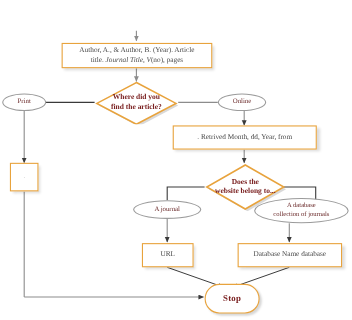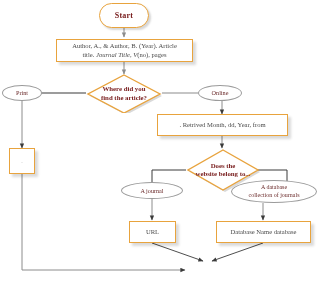--- a/index.html
+++ b/index.html
@@ -134,23 +134,20 @@
 
     <line x1="152" y1="199" x2="152" y2="220" stroke="#8c8c8c" stroke-width="1" marker-end="url(#arrowDark)"></line>
 
     <line x1="263" y1="203" x2="263" y2="220" stroke="#8c8c8c" stroke-width="1" marker-end="url(#arrowDark)"></line>
 
     <line x1="152" y1="243" x2="203" y2="261" stroke="#3a3a3a" stroke-width="0.9" marker-end="url(#arrowDark)"></line>
 
     <line x1="263" y1="243" x2="212" y2="261" stroke="#3a3a3a" stroke-width="0.9" marker-end="url(#arrowDark)"></line>
   </svg>
 
-  <div class="node terminator" style="left:99px; top:3px; width:50px; height:25px;">
-    <span>Start</span>
-  </div>
 
   <div class="node process" style="left:56px; top:39px; width:137px; height:23px; flex-direction:column;">
     <span>Author, A., &amp; Author, B. (Year). Article</span>
     <span><span>title. </span><span class="cite-ital">Journal Title, V</span><span>(no), pages</span></span>
   </div>
 
   <div class="node decision" style="left:86px; top:74px; width:76px; height:39px;">
     <svg class="diamond-shape" viewBox="0 0 76 39" xmlns="http://www.w3.org/2000/svg">
       <polygon points="40,3 76,22 40,41 4,22" fill="#b9b9b9" opacity="0.55"></polygon>
       <polygon points="38,1 74,20 38,39 2,20" fill="#ffffff" stroke="#e8a33d" stroke-width="1.4"></polygon>
@@ -198,14 +195,17 @@
   </div>
 
   <div class="node process" style="left:129px; top:221px; width:47px; height:22px;">
     <span>URL</span>
   </div>
 
   <div class="node process" style="left:216px; top:221px; width:95px; height:22px;">
     <span>Database Name database</span>
   </div>
 
+  <div class="node terminator" style="left:186px; top:258px; width:50px; height:27px;">
+    <span>Stop</span>
+  </div>
 
 </div>
 
 </body></html>

